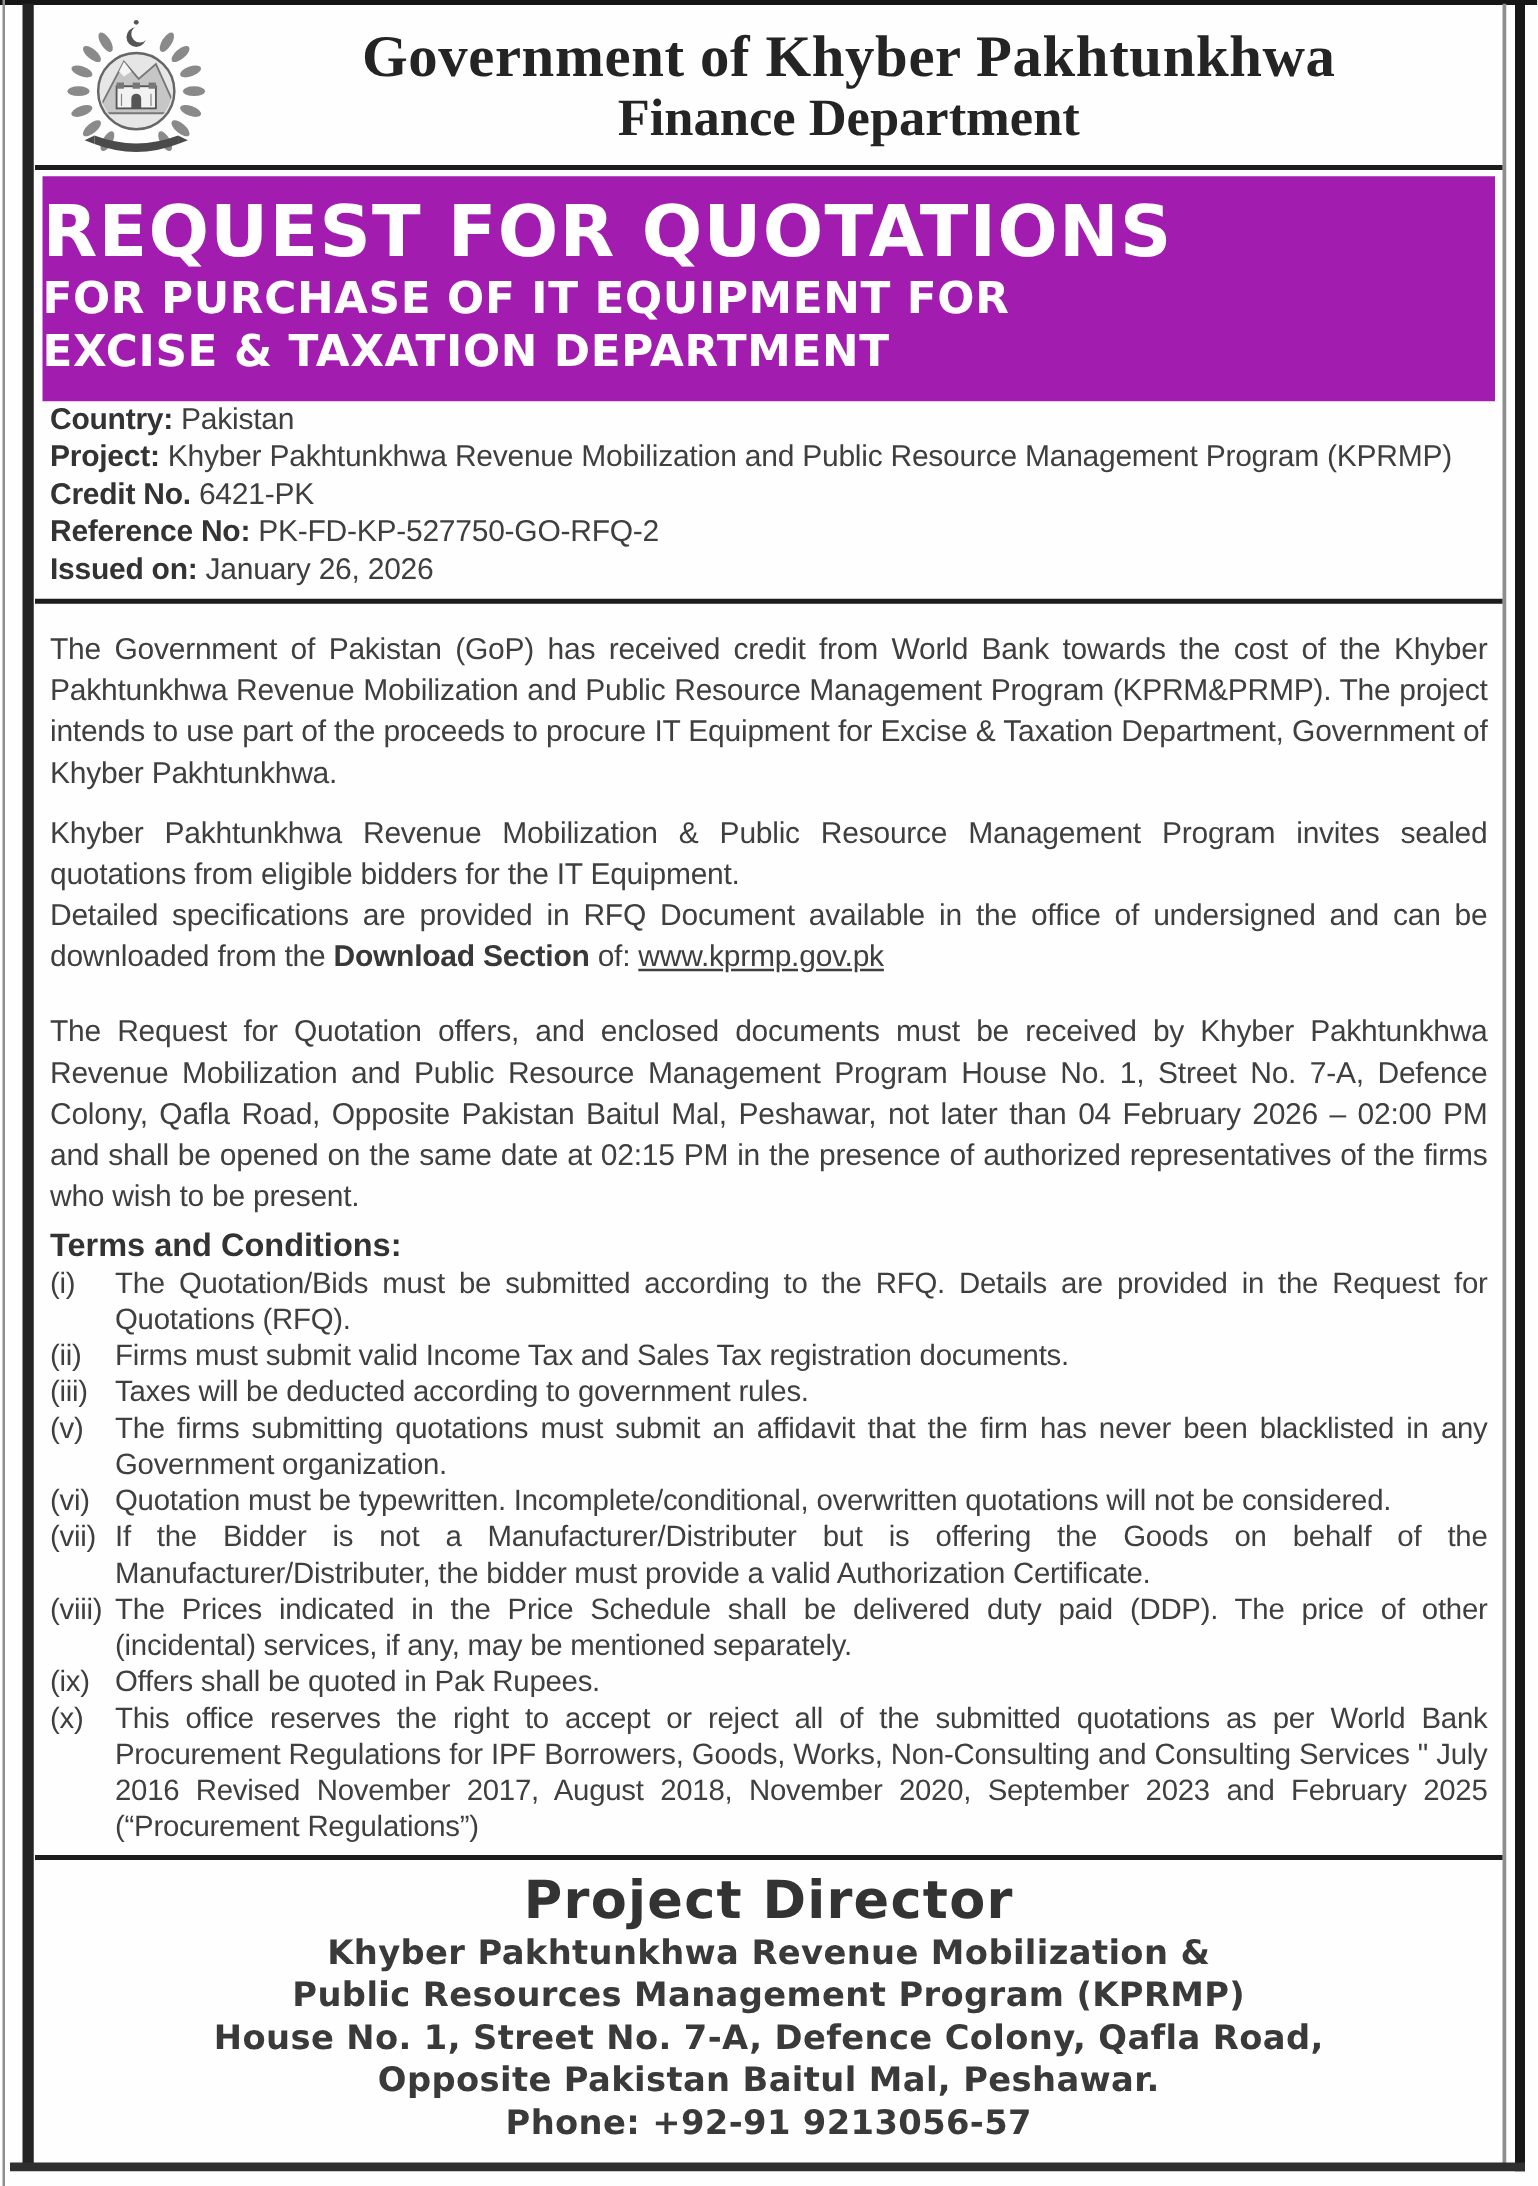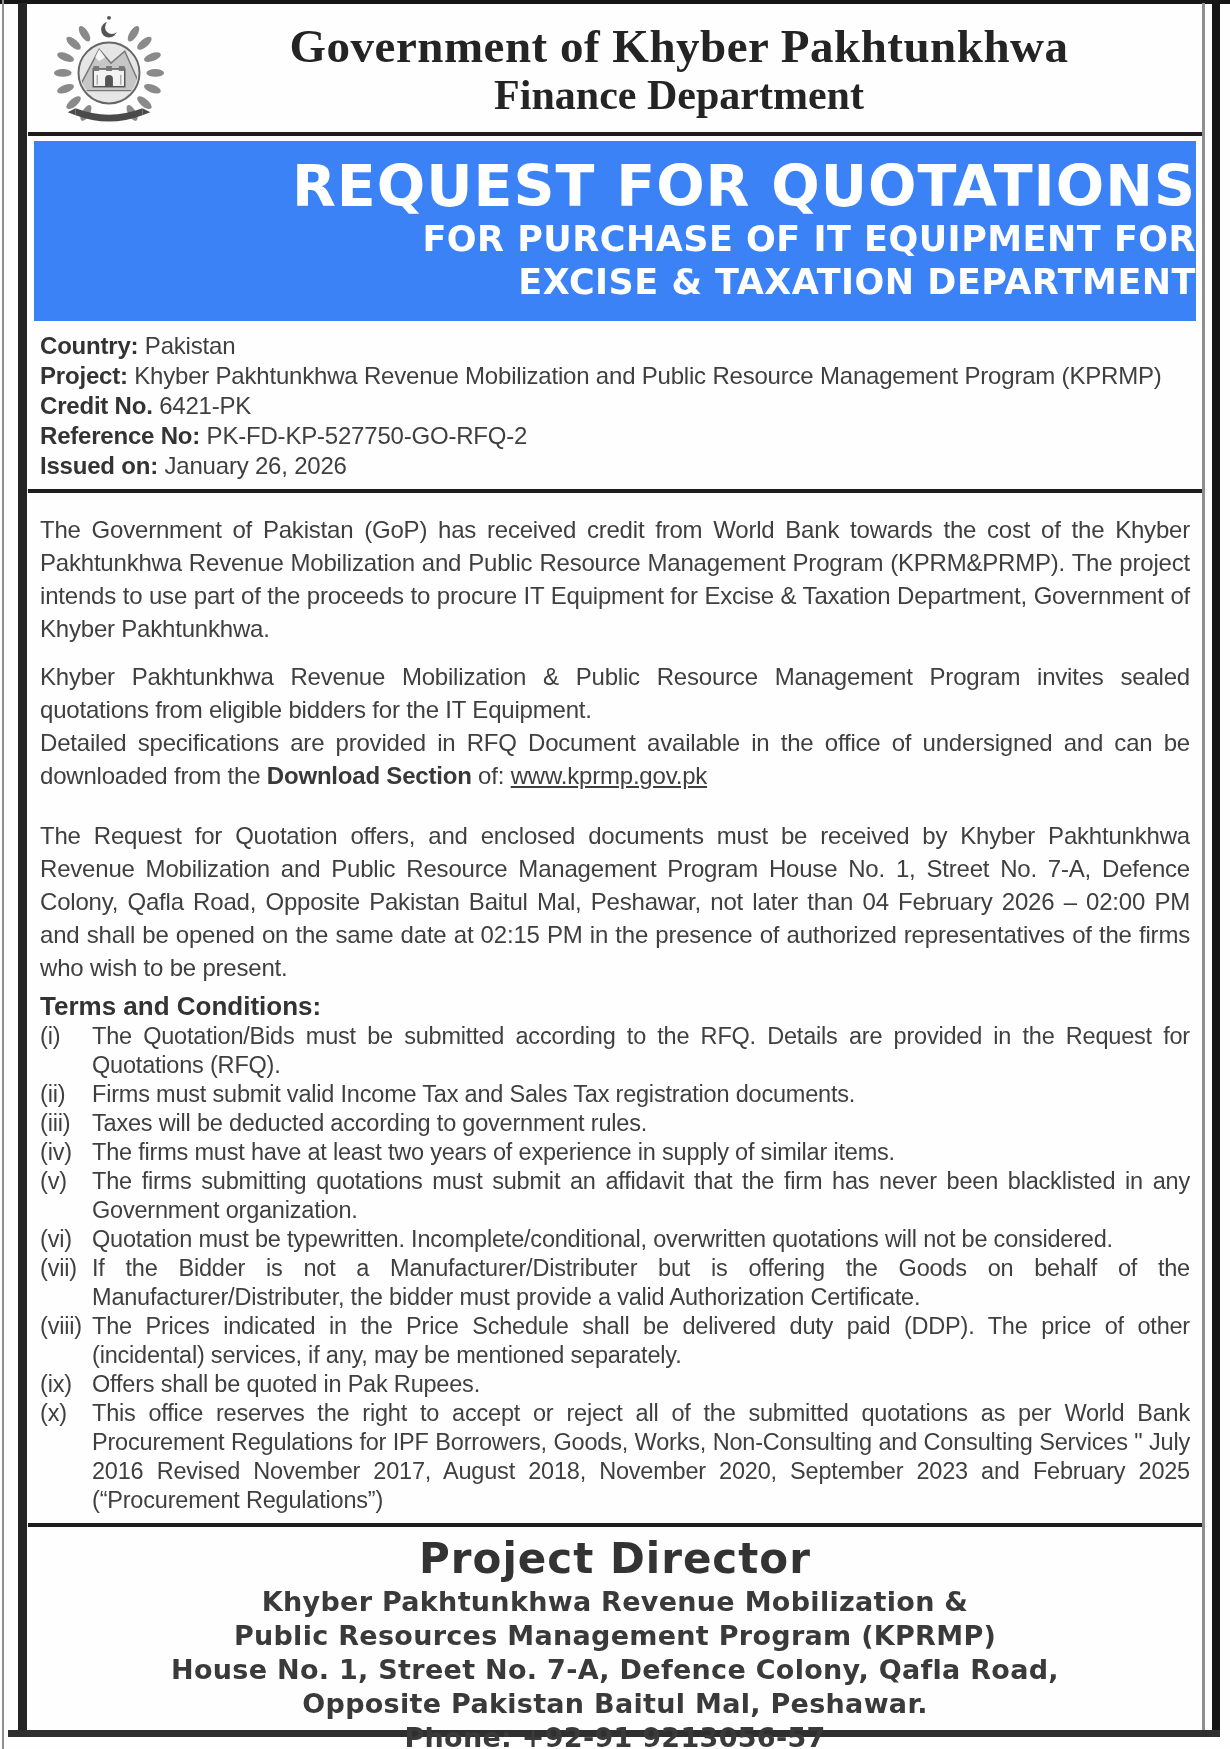--- a/index.html
+++ b/index.html
@@ -23,27 +23,27 @@
   .header{display:flex;align-items:center;padding:6px 0 4px 0;}
   .logo{width:118px;height:118px;flex:0 0 auto;margin-left:10px;}
   .titles{flex:1;text-align:center;font-family:"Liberation Serif",serif;font-weight:bold;color:#242424;}
   .org{font-size:47px;line-height:1.12;letter-spacing:0.5px;}
   .dept{font-size:42px;line-height:1.1;}
 
   .rule{height:4px;background:#1d1d1d;margin:0 -12px;}
   .rule2{height:4px;background:#1d1d1d;margin:0 -12px;}
 
   
-  .banner{background:#3b82f6;color:#ffffff;text-align:right;margin:5px -6px 0 -6px;
+  .banner{background:#a21caf;color:#ffffff;text-align:left;margin:5px -6px 0 -6px;
     padding:14px 0 16px 0;font-family:"DejaVu Sans","Liberation Sans",sans-serif;font-weight:bold;}
   .banner-l1{font-size:57px;line-height:1.1;letter-spacing:1px;}
   .banner-l2,.banner-l3{font-size:35px;line-height:1.25;letter-spacing:0.5px;}
 
   
-  .meta{margin-top:10px;font-size:24px;line-height:30px;letter-spacing:-0.2px;}
+  .meta{font-size:24px;line-height:30px;letter-spacing:-0.2px;}
   .meta b{color:#333333;}
 
   
   .para{font-size:24px;line-height:33px;text-align:justify;letter-spacing:-0.2px;margin:0;}
   .p1{margin-top:20px;}
   .p2{margin-top:15px;}
   .p4{margin-top:27px;}
   .bold{font-weight:bold;color:#383838;}
   .link{text-decoration:underline;}
 
@@ -156,24 +156,20 @@
         </li>
       <li class="terms-item">
           <span class="t-num">(ii)</span>
           <span class="t-text">Firms must submit valid Income Tax and Sales Tax registration documents.</span>
         </li>
       <li class="terms-item">
           <span class="t-num">(iii)</span>
           <span class="t-text">Taxes will be deducted according to government rules.</span>
         </li>
       <li class="terms-item">
-          <span class="t-num">(iv)</span>
-          <span class="t-text">The firms must have at least two years of experience in supply of similar items.</span>
-        </li>
-      <li class="terms-item">
           <span class="t-num">(v)</span>
           <span class="t-text">The firms submitting quotations must submit an affidavit that the firm has never been blacklisted in any Government organization.</span>
         </li>
       <li class="terms-item">
           <span class="t-num">(vi)</span>
           <span class="t-text">Quotation must be typewritten. Incomplete/conditional, overwritten quotations will not be considered.</span>
         </li>
       <li class="terms-item">
           <span class="t-num">(vii)</span>
           <span class="t-text">If the Bidder is not a Manufacturer/Distributer but is offering the Goods on behalf of the Manufacturer/Distributer, the bidder must provide a valid Authorization Certificate.</span>

